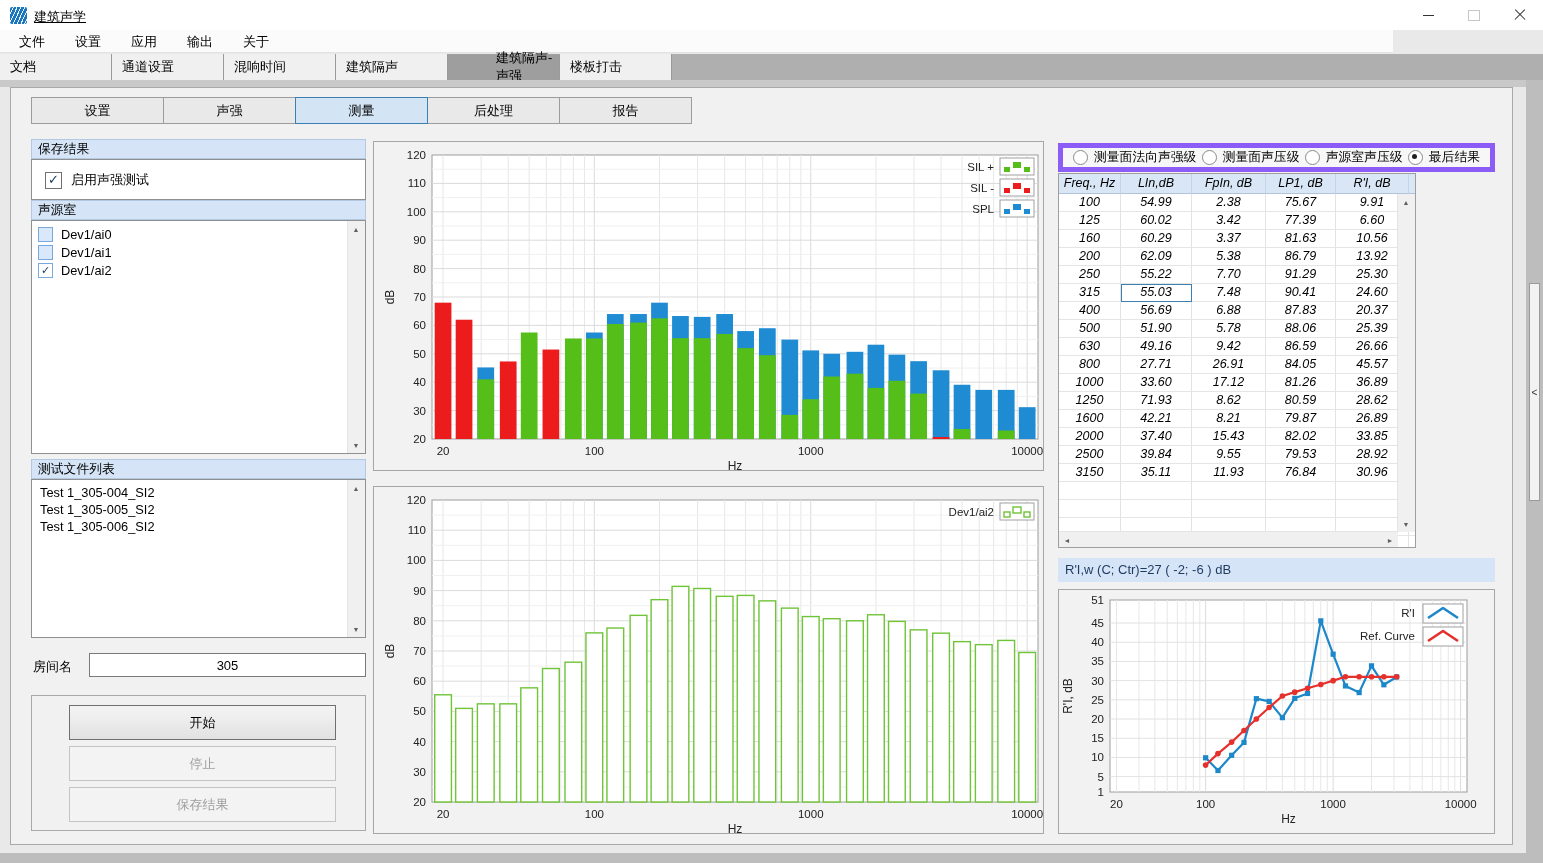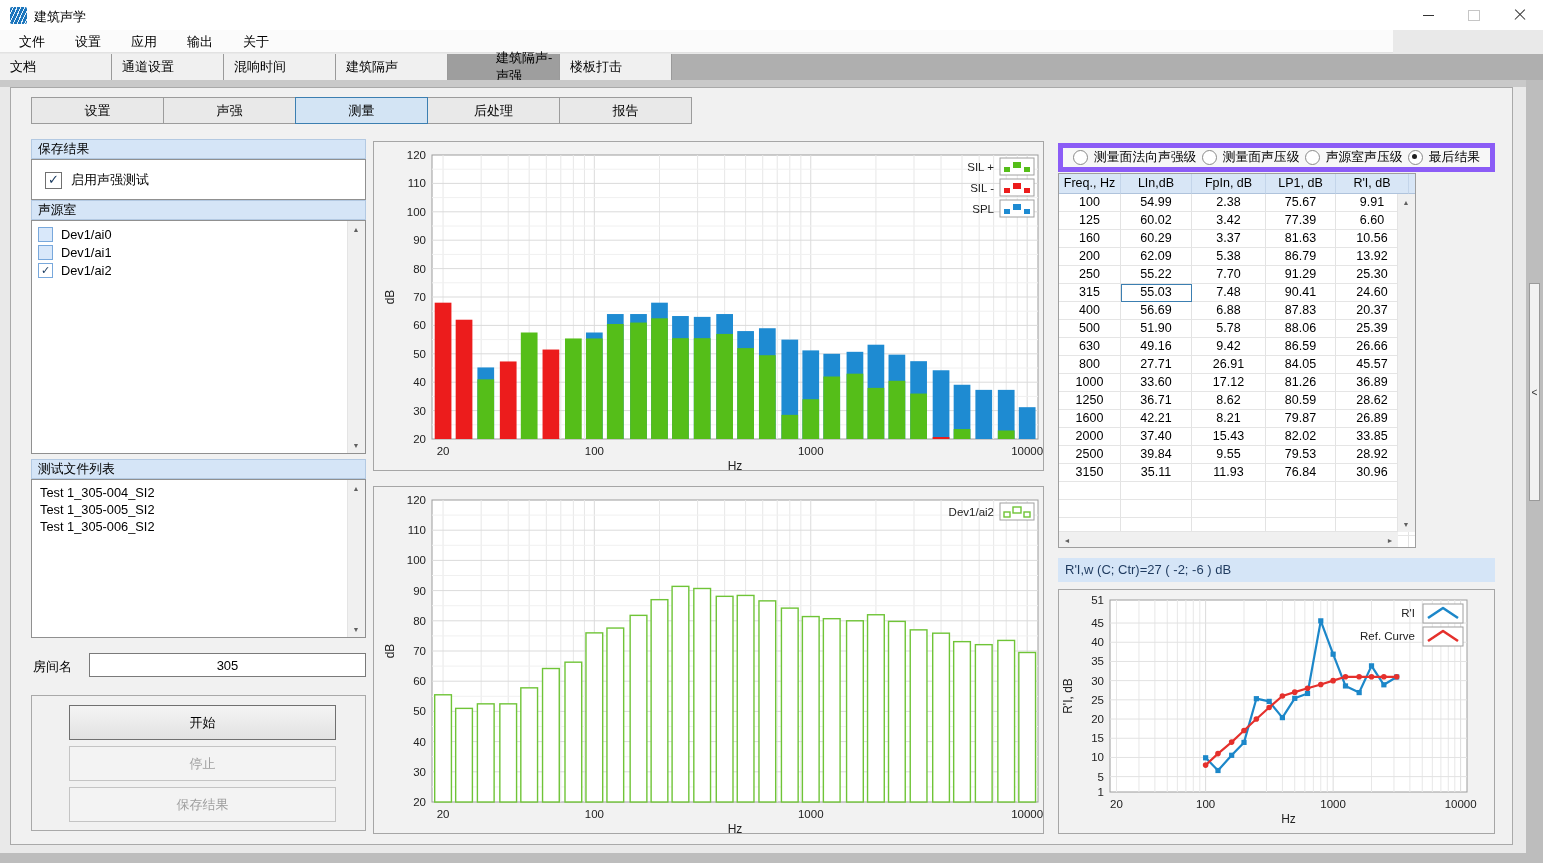--- a/index.html
+++ b/index.html
@@ -5,21 +5,21 @@
   html,body{margin:0;padding:0}
   body{
     width:1543px;height:863px;position:relative;overflow:hidden;
     background:#E9E9E9;font-family:"Liberation Sans","DejaVu Sans",sans-serif;
     -webkit-font-smoothing:antialiased;color:#000;
   }
   
   .titlebar{position:absolute;left:0;top:0;width:1543px;height:30px;background:#FFFFFF;}
   .app-logo{position:absolute;left:10px;top:7px;width:17px;height:17px;border-radius:2px;
     background:repeating-linear-gradient(115deg,#1B75BC 0 2.5px,#E8F2FA 2.5px 3.5px);}
-  .app-title{position:absolute;left:34px;top:8px;font-size:13px;}
+  .app-title{position:absolute;left:34px;top:8px;font-size:13px;text-decoration:underline;}
   .wincontrols{position:absolute;right:0;top:0;height:30px;display:flex;}
   .wbtn{width:46px;height:30px;display:flex;align-items:center;justify-content:center;}
   .ico-min{width:11px;height:1px;background:#333;}
   .ico-max{width:10px;height:9px;border:1px solid #C6C6C6;}
   .ico-close{position:relative;width:12px;height:12px;}
   .ico-close::before,.ico-close::after{content:"";position:absolute;left:-1px;top:5px;width:14px;height:1.4px;background:#333;}
   .ico-close::before{transform:rotate(45deg);} .ico-close::after{transform:rotate(-45deg);}
   
   .menubar{position:absolute;left:0;top:30px;width:1393px;height:23px;background:#FBFBFB;
     border-bottom:1px solid #E2E2E2;display:flex;align-items:center;padding-left:4px;box-sizing:border-box;}
@@ -441,21 +441,21 @@
         <label class="radio-item">
      <span class="radio"></span>
      <span>声源室声压级</span>
         </label>
         <label class="radio-item">
      <span class="radio sel"></span>
      <span>最后结果</span>
         </label>
       </div>
 
-    <div class="abs table-box" style="left:1047px;top:85px;width:358px;height:375px;">
+    <div class="abs table-box" style="left:1047px;top:85px;width:358px;height:375px;font-style:italic;">
       <div id="rtable" class="tgrid">
           <div class="tcell head">Freq., Hz</div>
           <div class="tcell head">LIn,dB</div>
           <div class="tcell head">FpIn, dB</div>
           <div class="tcell head">LP1, dB</div>
           <div class="tcell head">R'I, dB</div>
           <div class="tcell head"></div>
           <div class="tcell">100</div>
           <div class="tcell">54.99</div>
           <div class="tcell">2.38</div>
@@ -516,21 +516,21 @@
           <div class="tcell">84.05</div>
           <div class="tcell">45.57</div>
           <div class="tcell"></div>
           <div class="tcell">1000</div>
           <div class="tcell">33.60</div>
           <div class="tcell">17.12</div>
           <div class="tcell">81.26</div>
           <div class="tcell">36.89</div>
           <div class="tcell"></div>
           <div class="tcell">1250</div>
-          <div class="tcell">36.71</div>
+          <div class="tcell">71.93</div>
           <div class="tcell">8.62</div>
           <div class="tcell">80.59</div>
           <div class="tcell">28.62</div>
           <div class="tcell"></div>
           <div class="tcell">1600</div>
           <div class="tcell">42.21</div>
           <div class="tcell">8.21</div>
           <div class="tcell">79.87</div>
           <div class="tcell">26.89</div>
           <div class="tcell"></div>

